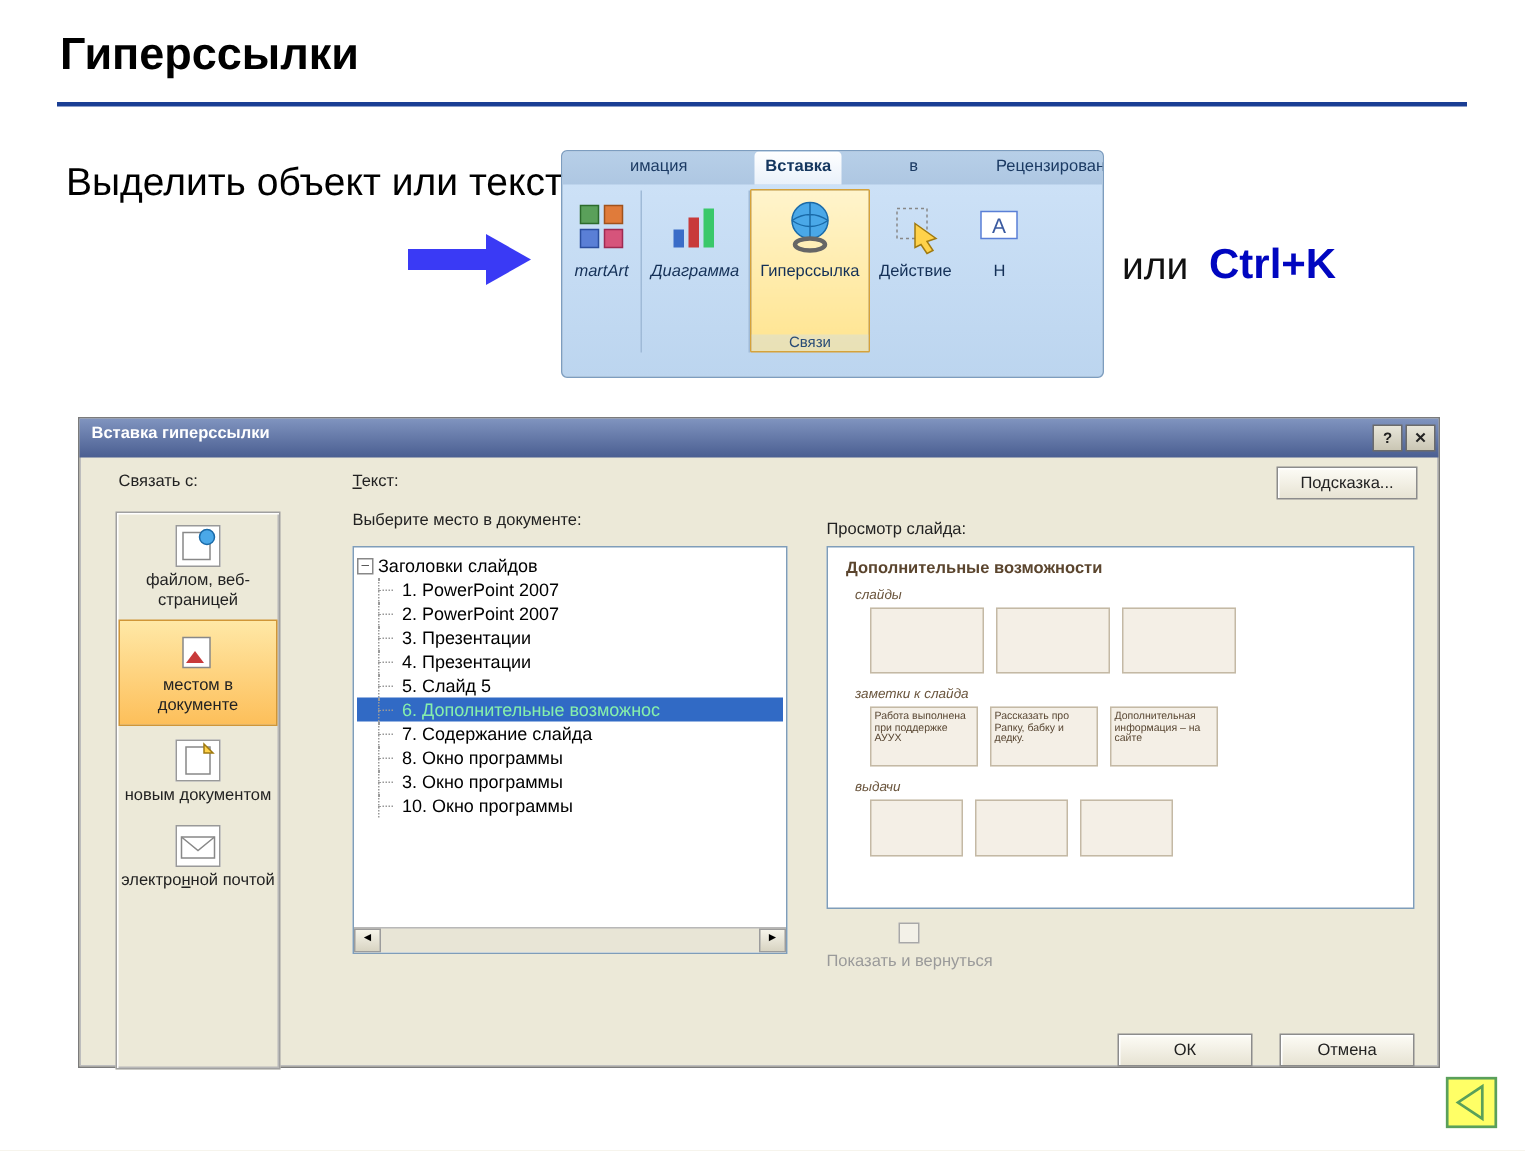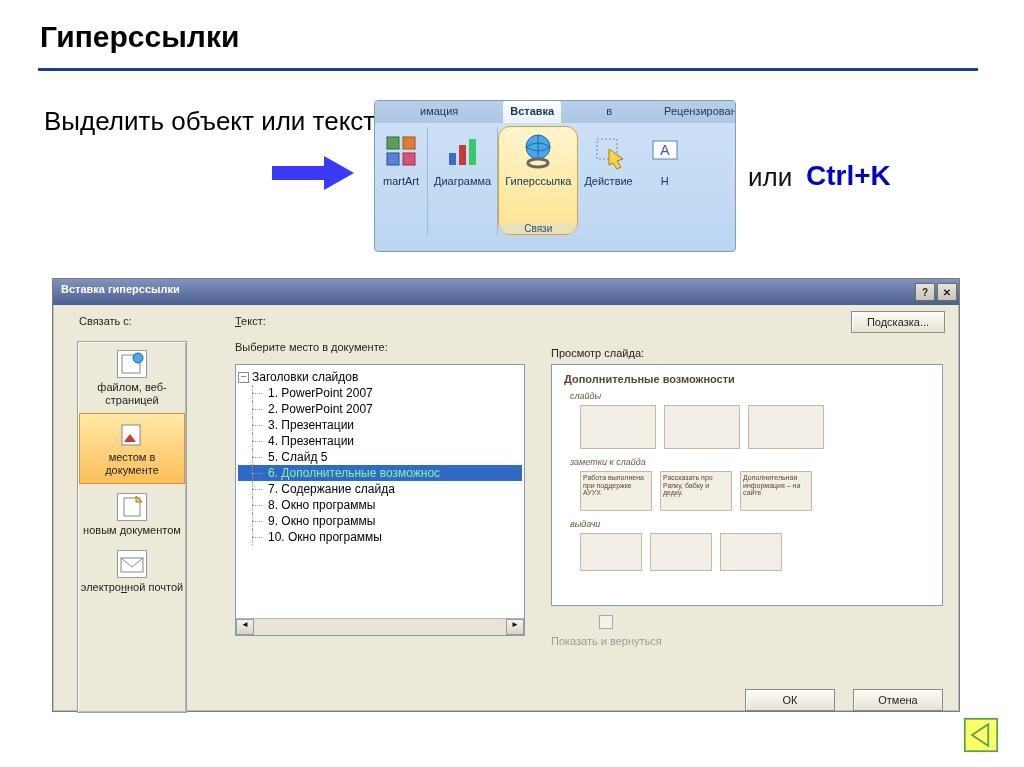--- a/index.html
+++ b/index.html
@@ -76,30 +76,30 @@
     display:flex;
     padding:4px 0 0 0;
   }
   .ribbon-group{
     position:relative;
     padding:2px 6px 14px 6px;
     text-align:center;
     font-size:11px;
     color:#143057;
   }
-  .group-sep{border-right:1px solid #9fbad7;}
+  .group-sep{border-right:1px solid #9fbad7;font-style:italic;}
   .big-icon{
     width:40px;height:40px;
     margin:2px auto 4px auto;
     display:block;
   }
   .ribbon-group.sel{
     background:linear-gradient(#fff4cc,#ffe48f);
     border:1px solid #d6a23a;
-    border-radius:12px;
+    border-radius:1px;
     margin-top:-1px;
   }
   .group-caption{
     position:absolute;
     bottom:0;left:0;right:0;
     font-size:10px;
     color:#2a4c76;
     background:rgba(200,220,240,.4);
   }
 
@@ -413,21 +413,21 @@
           <span>Заголовки слайдов</span>
         </div>
         <div class="tree-item">1. PowerPoint 2007</div>
         <div class="tree-item">2. PowerPoint 2007</div>
         <div class="tree-item">3. Презентации</div>
         <div class="tree-item">4. Презентации</div>
         <div class="tree-item">5. Слайд 5</div>
         <div class="tree-item sel">6. Дополнительные возможнос</div>
         <div class="tree-item">7. Содержание слайда</div>
         <div class="tree-item">8. Окно программы</div>
-        <div class="tree-item">9. Окно программы</div>
+        <div class="tree-item">3. Окно программы</div>
         <div class="tree-item">10. Окно программы</div>
       </div>
       <div class="hscroll">
         <div class="sbtn">◄</div>
         <div class="sbtn">►</div>
       </div>
     </div>
 
     <div class="preview">
       <div class="pv-title">Дополнительные возможности</div>

